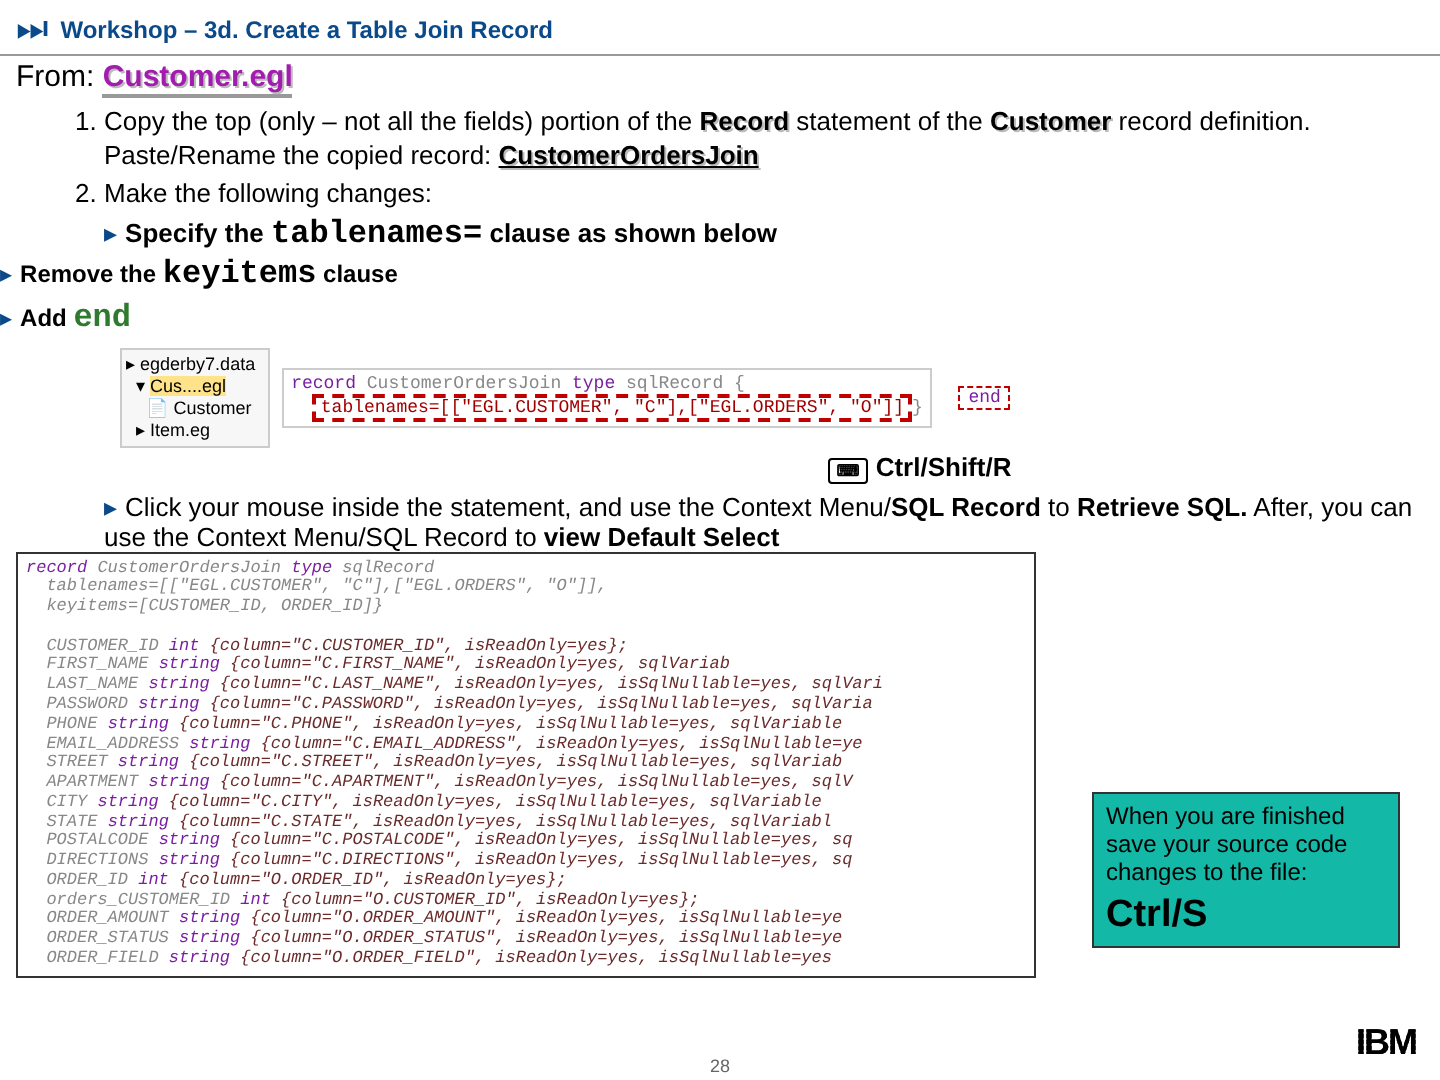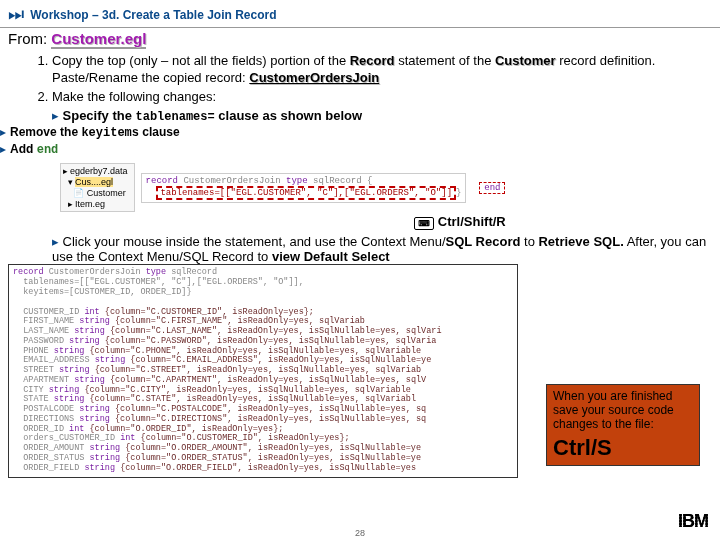--- a/index.html
+++ b/index.html
@@ -55,21 +55,21 @@
   }
   .sub-bullet .arrow {
     color: #0b4a8a;
     margin-right: 4px;
   }
   .sub2 {
     font-size: 12px;
     line-height: 1.4;
   }
   .sub2 .arrow { color:#0b4a8a; margin-right:4px; }
-  code.kw { font-family: "Courier New", monospace; font-size: 12px; font-weight: bold; }
+  code.kw { font-family: "Courier New", monospace; font-size: 16px; font-weight: bold; }
   code.green { color: #2f7a2f; font-weight: bold; }
   .fig1 {
     margin: 4px 0 2px 60px;
     display: flex;
     align-items: center;
   }
   .tree {
     border: 1px solid #ccc;
     background: #f7f7f7;
     font-size: 9px;
@@ -127,36 +127,37 @@
     border: 1px solid #333;
     background: #fff;
     font-family: "Courier New", monospace;
     font-size: 8.5px;
     padding: 3px 4px;
     width: 500px;
     line-height: 1.15;
     color: #888;
     white-space: nowrap;
     overflow: hidden;
+    font-style: italic;
   }
   .codebox2 .purple { color: #7a1fa2; }
   .codebox2 .darkred { color: #6b2b2b; }
   .savebox {
     border: 1px solid #333;
     padding: 4px 6px;
     width: 140px;
     font-size: 12px;
     position: absolute;
     right: 20px;
     top: 120px;
-    background: #c2410c;
+    background: #14b8a6;
   }
   .ctrl-s {
     font-weight: bold;
-    font-size: 22px;
+    font-size: 19px;
     margin-top: 4px;
   }
   .ibm-logo {
     position: absolute;
     right: 12px;
     bottom: 8px;
     font-weight: bold;
     font-size: 18px;
     letter-spacing: -1px;
     color: #000;

